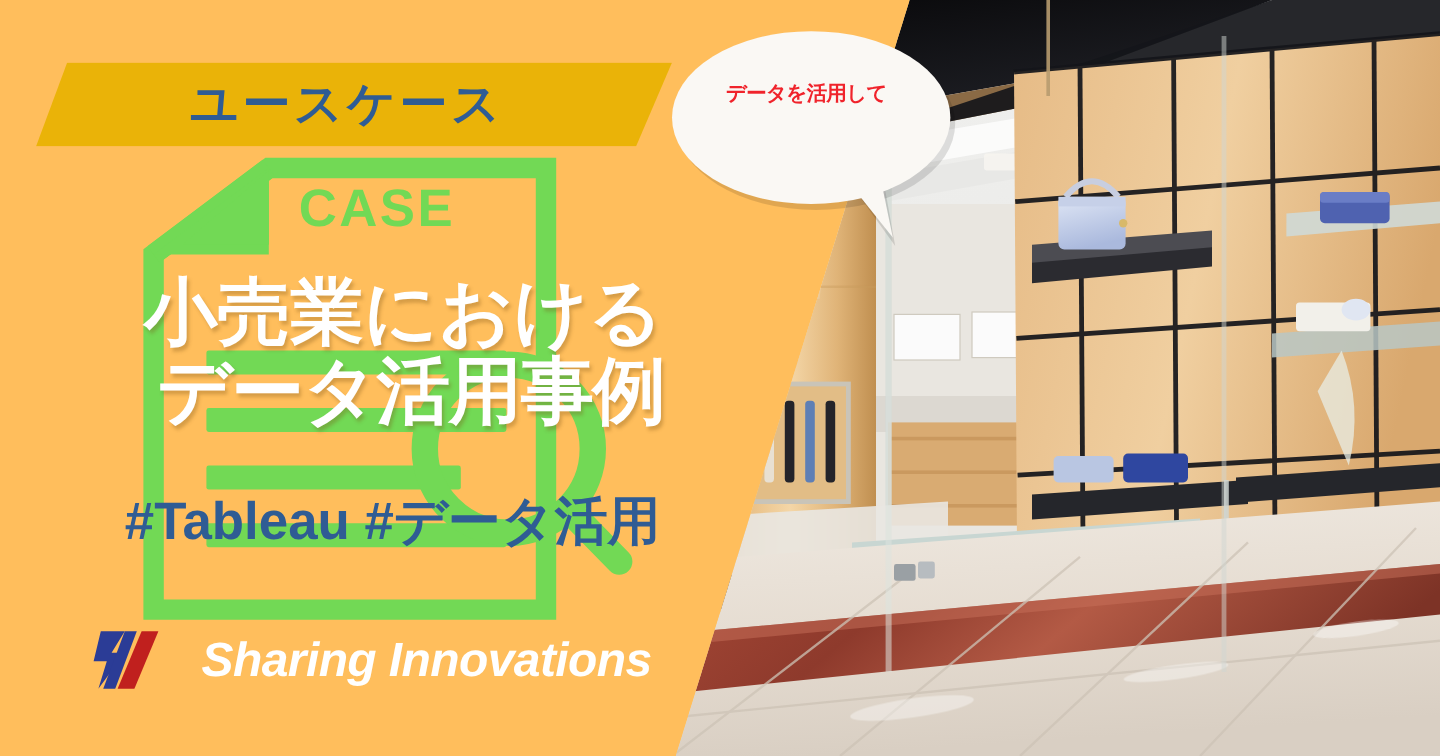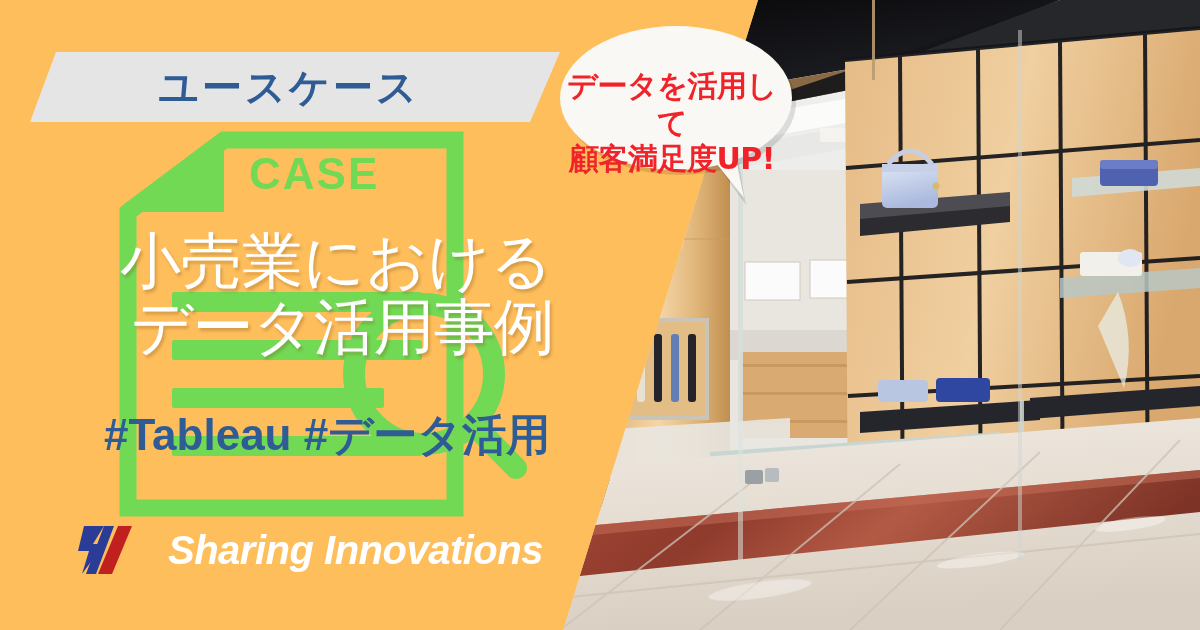--- a/index.html
+++ b/index.html
@@ -23,62 +23,62 @@
     -webkit-clip-path:polygon(0 0, 758px 0, 563px 630px, 0 630px);
     clip-path:polygon(0 0, 758px 0, 563px 630px, 0 630px);
   }
 
   
   #doc-illo{position:absolute;left:0;top:0;width:1200px;height:630px;pointer-events:none;}
 
   
   #banner{
     position:absolute;left:30px;top:52px;width:530px;height:70px;
-    background:#e5e5e5;
+    background:#eab308;
     -webkit-clip-path:polygon(26px 0, 530px 0, 500px 70px, 0 70px);
     clip-path:polygon(26px 0, 530px 0, 500px 70px, 0 70px);
     display:flex;align-items:center;justify-content:center;
   }
   #banner-text{
     font-size:40px;font-weight:bold;color:#2F5C94;letter-spacing:3px;
     line-height:1;transform:translateX(-6px);
     font-family:"DejaVu Sans","Liberation Sans",sans-serif;
   }
 
   
   #case-label{
     position:absolute;left:249px;top:152px;width:200px;
     font-size:44px;font-weight:bold;color:#72D955;letter-spacing:2px;
     line-height:1;
   }
 
   
   #headline{
     position:absolute;left:120px;top:228px;width:480px;
-    font-size:61px;font-weight:normal;color:#ffffff;line-height:1.08;
+    font-size:61px;font-weight:bold;color:#ffffff;line-height:1.08;
     letter-spacing:0px;
     text-shadow:2px 3px 3px rgba(120,80,20,0.30);
     font-family:"DejaVu Sans","Liberation Sans",sans-serif;
   }
   #headline .l2{letter-spacing:-1px;margin-left:11px;}
 
   
   #hashtags{
     position:absolute;left:104px;top:413px;
     font-size:44px;font-weight:bold;color:#2F5C94;line-height:1;
     font-family:Liberation Sans, sans-serif;
     white-space:nowrap;
   }
 
   
   #bubble-wrap{position:absolute;left:556px;top:20px;width:250px;height:190px;}
   #bubble-wrap svg{position:absolute;left:0;top:0;}
   #bubble-text{
     position:absolute;left:0;top:48px;width:232px;text-align:center;
-    font-size:30px;font-weight:bold;color:#F0232B;line-height:1.22;
+    font-size:17px;font-weight:bold;color:#F0232B;line-height:1.22;
     letter-spacing:-0.5px;
     font-family:"DejaVu Sans","Liberation Sans",sans-serif;
   }
 
   
   #logo{position:absolute;left:70px;top:524px;display:flex;align-items:center;gap:16px;}
   #logo-mark{width:66px;height:52px;flex:0 0 auto;}
   #logo-text{
     margin-left:16px;font-size:40px;font-weight:bold;font-style:italic;
     color:#ffffff;letter-spacing:-0.5px;line-height:1;
@@ -362,21 +362,20 @@
     <svg width="250" height="190" viewBox="0 0 250 190" xmlns="http://www.w3.org/2000/svg">
       <g>
         <ellipse cx="120" cy="78" rx="116" ry="72" fill="#000000" opacity="0.12" transform="translate(4,5)"></ellipse>
         <path d="M150 130 L186 180 L176 124 Z" fill="#000000" opacity="0.12" transform="translate(4,5)"></path>
       </g>
       <ellipse cx="120" cy="78" rx="116" ry="72" fill="#FAF8F4"></ellipse>
       <path d="M148 128 L188 178 L176 120 Z" fill="#FAF8F4"></path>
     </svg>
     <div id="bubble-text">
       <div>データを活用して</div>
-      <div>顧客満足度UP!</div>
     </div>
   </div>
 
   <div id="logo">
     <svg id="logo-mark" viewBox="0 0 66 52" xmlns="http://www.w3.org/2000/svg">
 
       <polygon points="14,2 34,2 23,20 34,20 12,50 19,27 8,27" fill="#2B3C96"></polygon>
 
       <polygon points="34,2 44,2 26,50 16,50" fill="#2B3C96"></polygon>
 

